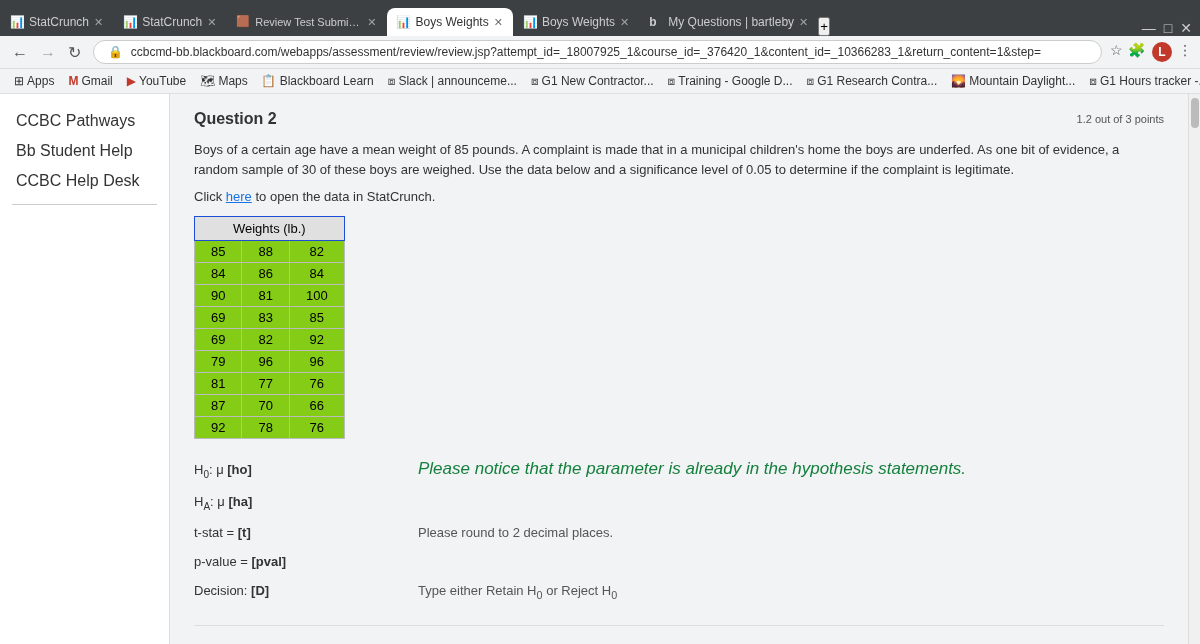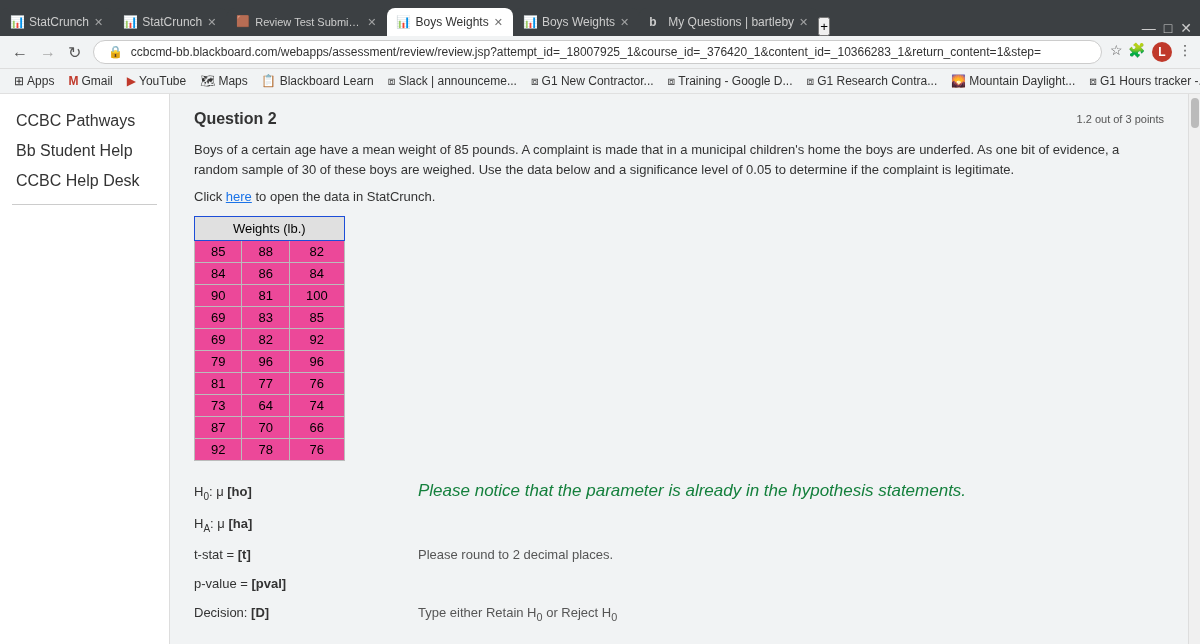--- a/index.html
+++ b/index.html
@@ -39,21 +39,21 @@
     .question-title { font-size: 16px; font-weight: bold; color: #333; }
     .points-badge { font-size: 11px; color: #555; }
 
     .question-text { font-size: 13px; color: #333; line-height: 1.5; margin-bottom: 10px; }
     .click-link { font-size: 13px; color: #333; margin-bottom: 12px; }
     .click-link a { color: #1a73e8; text-decoration: underline; cursor: pointer; }
 
     
     .weights-table { border-collapse: collapse; font-size: 13px; margin-bottom: 20px; }
     .weights-table th { background: #e0e0e0; border: 1px solid #1d4ed8; padding: 4px 16px; text-align: center; font-weight: normal; }
-    .weights-table td { border: 1px solid #bbb; padding: 3px 16px; text-align: center; background: #ec4899; }
+    .weights-table td { border: 1px solid #bbb; padding: 3px 16px; text-align: center; background: #84cc16; }
     .table-header { border: 2px solid #aaa; }
 
     
     .hyp-section { margin-top: 20px; }
     .hyp-row { display: flex; align-items: baseline; margin-bottom: 14px; gap: 24px; }
     .hyp-label { font-size: 13px; color: #333; width: 200px; flex-shrink: 0; }
     .hyp-label sub, .hyp-label sup { font-size: 10px; }
     .hyp-note { font-size: 17px; color: #15803d; font-style: italic; text-align: right; }
     .hyp-input-note { font-size: 13px; color: #555; }
 
@@ -235,25 +235,20 @@
             <td>79</td>
             <td>96</td>
             <td>96</td>
           </tr>
           <tr>
             <td>81</td>
             <td>77</td>
             <td>76</td>
           </tr>
           <tr>
-            <td>73</td>
-            <td>64</td>
-            <td>74</td>
-          </tr>
-          <tr>
             <td>87</td>
             <td>70</td>
             <td>66</td>
           </tr>
           <tr>
             <td>92</td>
             <td>78</td>
             <td>76</td>
           </tr>
         </tbody>

